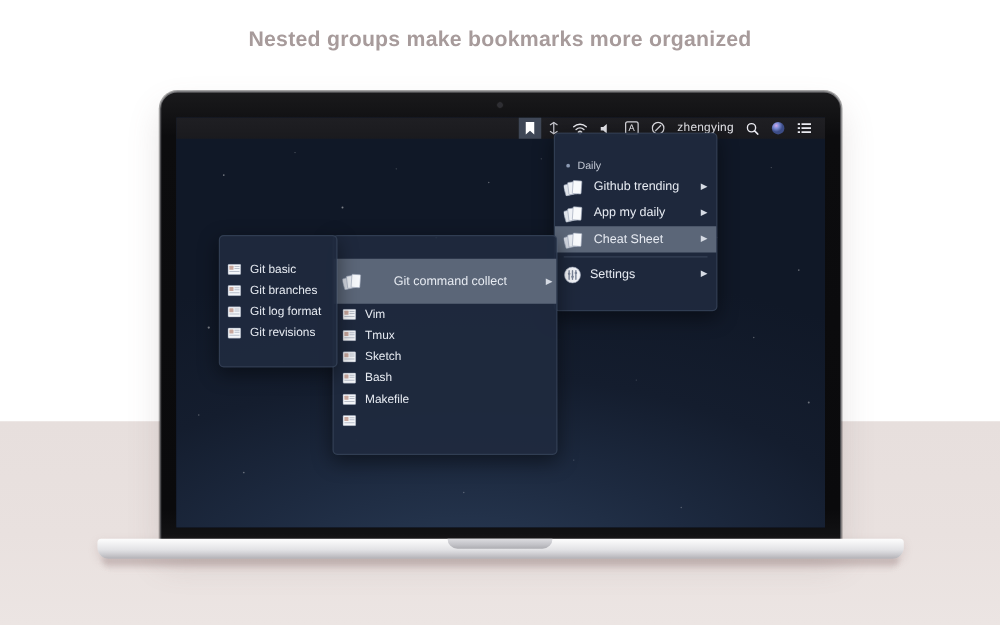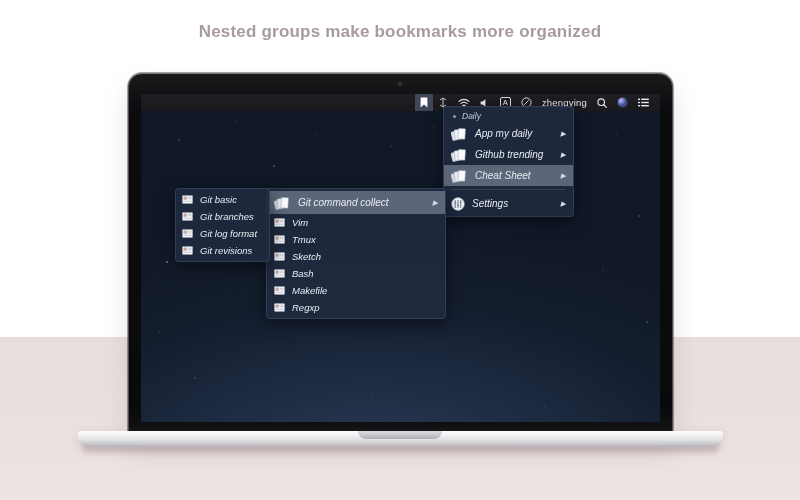--- a/index.html
+++ b/index.html
@@ -124,23 +124,22 @@
     background: #3f4756;
   }
   #mb-user { font-size: 9.5px; letter-spacing: .2px; }
   
   .menu {
     position: absolute;
     background: rgba(31,42,62,0.93);
     border: 1px solid rgba(120,135,160,0.22);
     border-radius: 4px;
     box-shadow: 0 5px 16px rgba(0,0,0,0.45);
-    padding: 2px 0;
+    padding: 18px 0;
     box-sizing: border-box;
-    font-style: italic;
   }
   .menu-header {
     display: flex;
     align-items: center;
     height: 14px;
     padding: 0 8px 0 9px;
     color: #c2c8d4;
     font-size: 8.5px;
   }
   .hdr-dot {
@@ -178,21 +177,21 @@
   .ic { flex: 0 0 auto; margin-right: 7px; display:block; }
   .ic-cards { width: 17px; height: 14px; }
   .ic-card  { width: 11px; height: 9px; }
   .ic-gear  { width: 14px; height: 14px; }
   
   #menu-daily   { left: 443px; top: 106px; width: 131px; }
   #menu-cheat   { left: 266px; top: 188px; width: 180px; }
   #menu-git     { left: 175px; top: 188px; width: 95px; }
   #menu-git .menu-row { height: 17px; font-size: 9.5px; padding-left: 6px; justify-content: flex-end; }
   #menu-cheat .menu-row { height: 17px; font-size: 9.5px; }
-  #menu-cheat .menu-row.sel { height: 23px; font-size: 10px; }
+  #menu-cheat .menu-row.sel { height: 36px; font-size: 10px; gap: 17px; }
 </style>
 </head>
 <body>
 
 <div id="stage">
 
   <div id="bg-top"></div>
   <div id="bg-bottom"></div>
 
   <div id="headline">Nested groups make bookmarks more organized</div>
@@ -330,33 +329,33 @@
     </div>
 
     <div class="menu-row">
       <svg class="ic ic-cards" viewBox="0 0 17 14">
         <g stroke="#9aa4b6" stroke-width="0.5">
           <rect x="0.6" y="4.2" width="7" height="9" rx="0.6" fill="#dfe3ea" transform="rotate(-16 4 8.7)"></rect>
           <rect x="3.6" y="2.6" width="7" height="9.8" rx="0.6" fill="#eef1f6" transform="rotate(-7 7 7.5)"></rect>
           <rect x="7.2" y="1.6" width="7" height="10.4" rx="0.6" fill="#f8fafc" transform="rotate(4 10.7 6.8)"></rect>
         </g>
       </svg>
-      <span class="label">App my daily</span>
+      <span class="label">Github trending</span>
       <span class="caret">▶</span>
     </div>
 
     <div class="menu-row">
       <svg class="ic ic-cards" viewBox="0 0 17 14">
         <g stroke="#9aa4b6" stroke-width="0.5">
           <rect x="0.6" y="4.2" width="7" height="9" rx="0.6" fill="#dfe3ea" transform="rotate(-16 4 8.7)"></rect>
           <rect x="3.6" y="2.6" width="7" height="9.8" rx="0.6" fill="#eef1f6" transform="rotate(-7 7 7.5)"></rect>
           <rect x="7.2" y="1.6" width="7" height="10.4" rx="0.6" fill="#f8fafc" transform="rotate(4 10.7 6.8)"></rect>
         </g>
       </svg>
-      <span class="label">Github trending</span>
+      <span class="label">App my daily</span>
       <span class="caret">▶</span>
     </div>
 
 
     <div class="menu-row sel">
       <svg class="ic ic-cards" viewBox="0 0 17 14">
         <g stroke="#9aa4b6" stroke-width="0.5">
           <rect x="0.6" y="4.2" width="7" height="9" rx="0.6" fill="#d5dae3" transform="rotate(-16 4 8.7)"></rect>
           <rect x="3.6" y="2.6" width="7" height="9.8" rx="0.6" fill="#e8ecf2" transform="rotate(-7 7 7.5)"></rect>
           <rect x="7.2" y="1.6" width="7" height="10.4" rx="0.6" fill="#f7f9fc" transform="rotate(4 10.7 6.8)"></rect>
@@ -469,21 +468,20 @@
     <div class="menu-row">
       <svg class="ic ic-card" viewBox="0 0 11 9">
         <rect x="0.4" y="0.4" width="10.2" height="8.2" rx="0.8" fill="#f3f5f8" stroke="#9aa4b6" stroke-width="0.5"></rect>
         <rect x="1.5" y="1.6" width="3.3" height="3.2" rx="0.4" fill="#c8a79d"></rect>
         <g fill="#b9bfca">
             <rect x="5.6" y="1.8" width="4" height="0.8"></rect>
             <rect x="5.6" y="3.4" width="4" height="0.8"></rect>
             <rect x="1.5" y="5.8" width="8.1" height="0.8"></rect>
           </g>
       </svg>
-      <span class="label">Regxp</span>
     </div>
   </div>
 
   <div class="menu" id="menu-git">
 
     <div class="menu-row">
       <svg class="ic ic-card" viewBox="0 0 11 9">
         <rect x="0.4" y="0.4" width="10.2" height="8.2" rx="0.8" fill="#f3f5f8" stroke="#9aa4b6" stroke-width="0.5"></rect>
         <rect x="1.5" y="1.6" width="3.3" height="3.2" rx="0.4" fill="#c8a79d"></rect>
         <g fill="#b9bfca">

